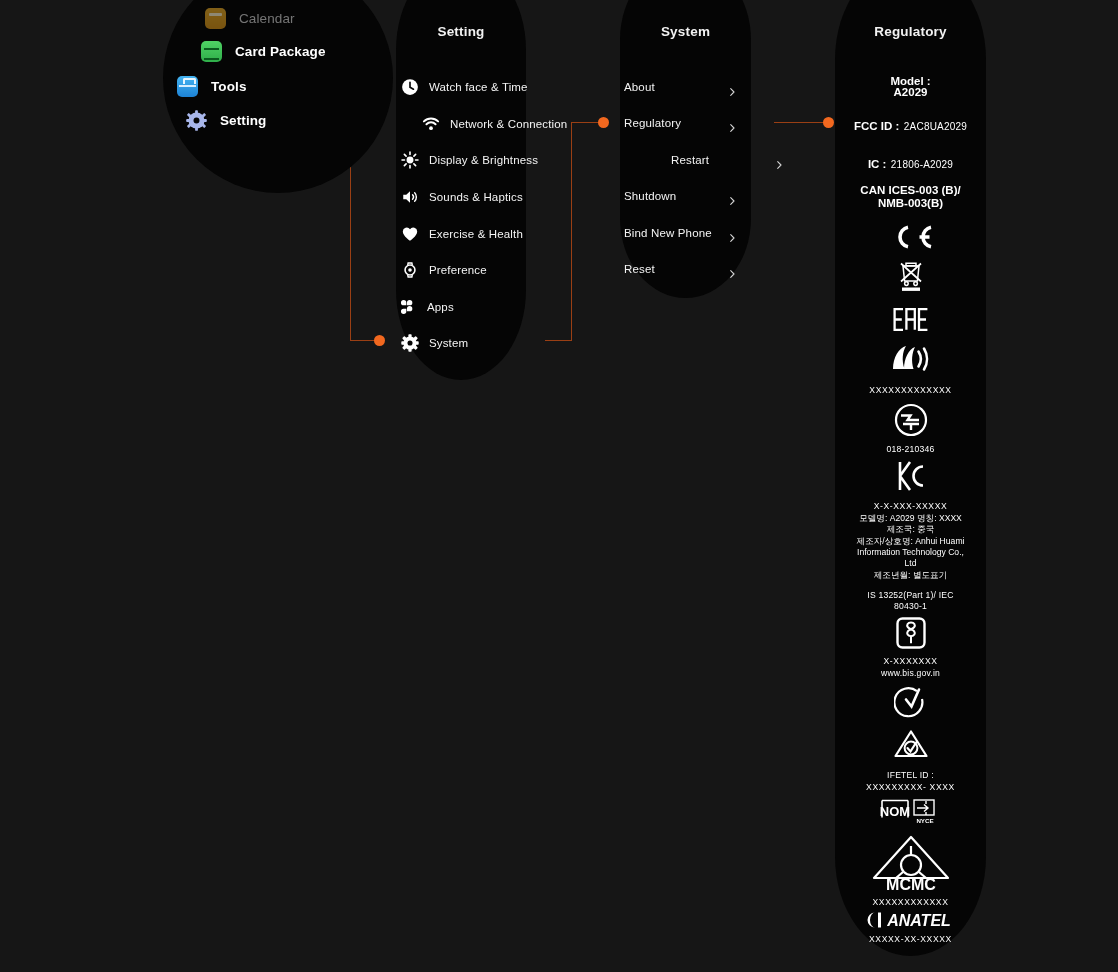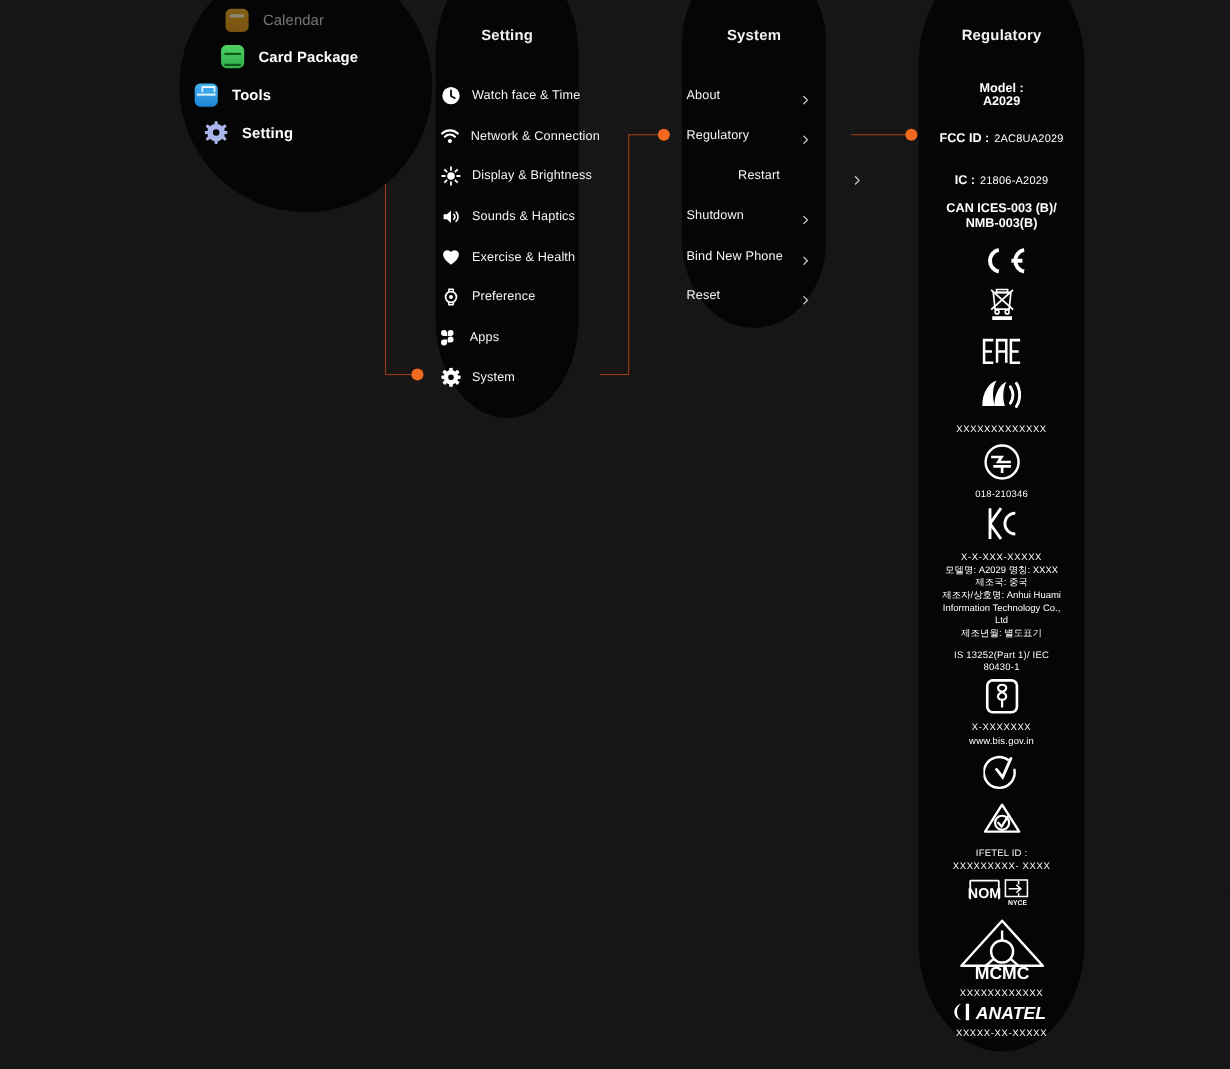--- a/index.html
+++ b/index.html
@@ -178,21 +178,21 @@
   <div class="list-row" style="left:401px; top:78px;">
     <span class="row-ico">
       <svg viewBox="0 0 24 24" width="18" height="18">
           <circle cx="12" cy="12" r="10.5" fill="#fff"></circle>
           <path d="M12 5.6v6.8l4.6 2.6" stroke="#050505" stroke-width="2.2" fill="none" stroke-linecap="round"></path>
         </svg>
     </span>
     <span class="row-label">Watch face &amp; Time</span>
   </div>
 
-  <div class="list-row" style="left:400px; top:115px;">
+  <div class="list-row" style="left:422px; top:115px;">
     <span class="row-ico">
       <svg viewBox="0 0 24 24" width="18" height="18">
           <g fill="none" stroke="#fff" stroke-linecap="round">
       <path d="M2.5 8.5C5 6.1 8.4 4.7 12 4.7s7 1.4 9.5 3.8" stroke-width="2.6"></path>
       <path d="M5.9 12.3C7.5 10.7 9.7 9.7 12 9.7s4.5 1 6.1 2.6" stroke-width="2.6"></path>
           </g>
       <circle cx="12" cy="17.6" r="2.5" fill="#fff"></circle>
         </svg>
     </span>
     <span class="row-label">Network &amp; Connection</span>

